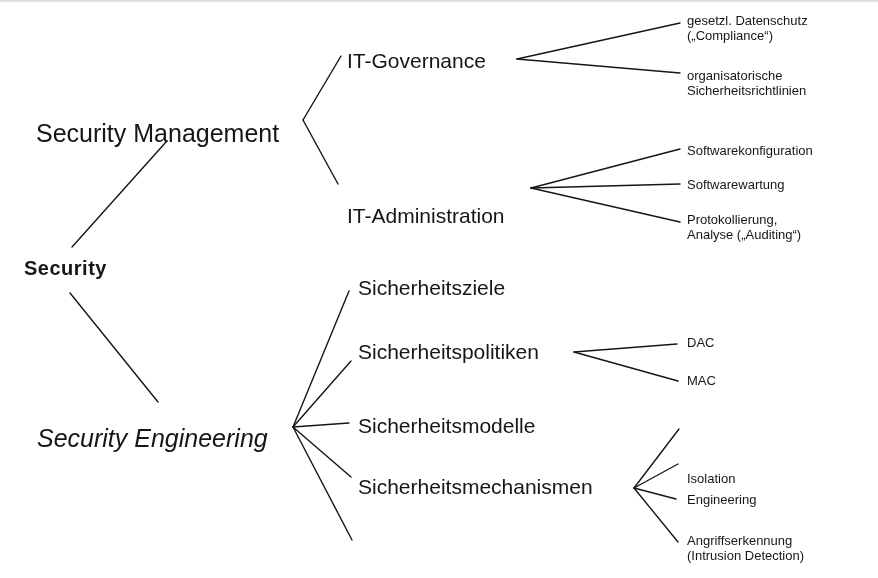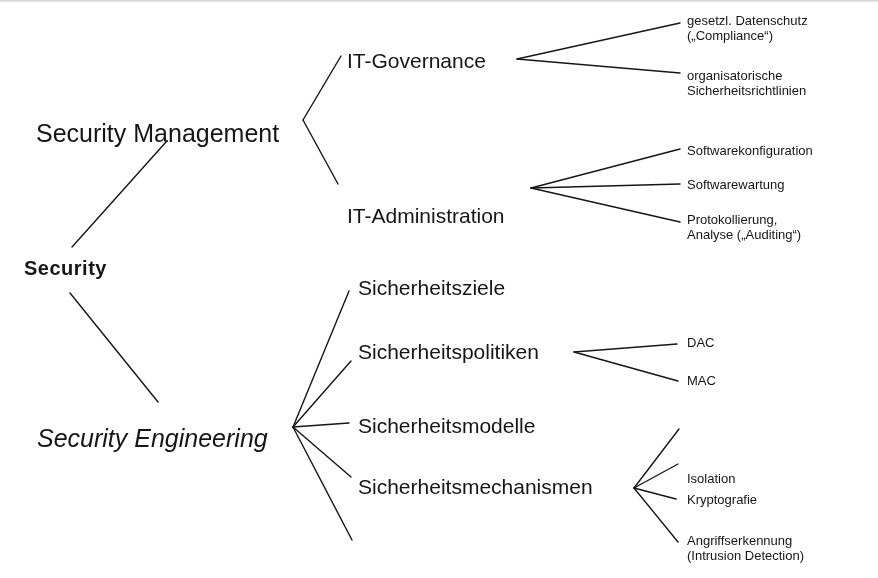--- a/index.html
+++ b/index.html
@@ -106,17 +106,17 @@
 
   <div class="node leaf" style="left:687px; top:151px;">Softwarekonfiguration</div>
   <div class="node leaf" style="left:687px; top:185px;">Softwarewartung</div>
   <div class="node leaf" style="left:687px; top:227px;">Protokollierung,
 Analyse („Auditing“)</div>
 
   <div class="node leaf" style="left:687px; top:343px;text-align:center;">DAC</div>
   <div class="node leaf" style="left:687px; top:381px;">MAC</div>
 
   <div class="node leaf" style="left:687px; top:463px;margin-top:16px;">Isolation</div>
-  <div class="node leaf" style="left:687px; top:500px;">Kryptografie</div>
+  <div class="node leaf" style="left:687px; top:500px;">Engineering</div>
   <div class="node leaf" style="left:687px; top:548px;">Angriffserkennung
 (Intrusion Detection)</div>
 
 </div>
 
 </body></html>

